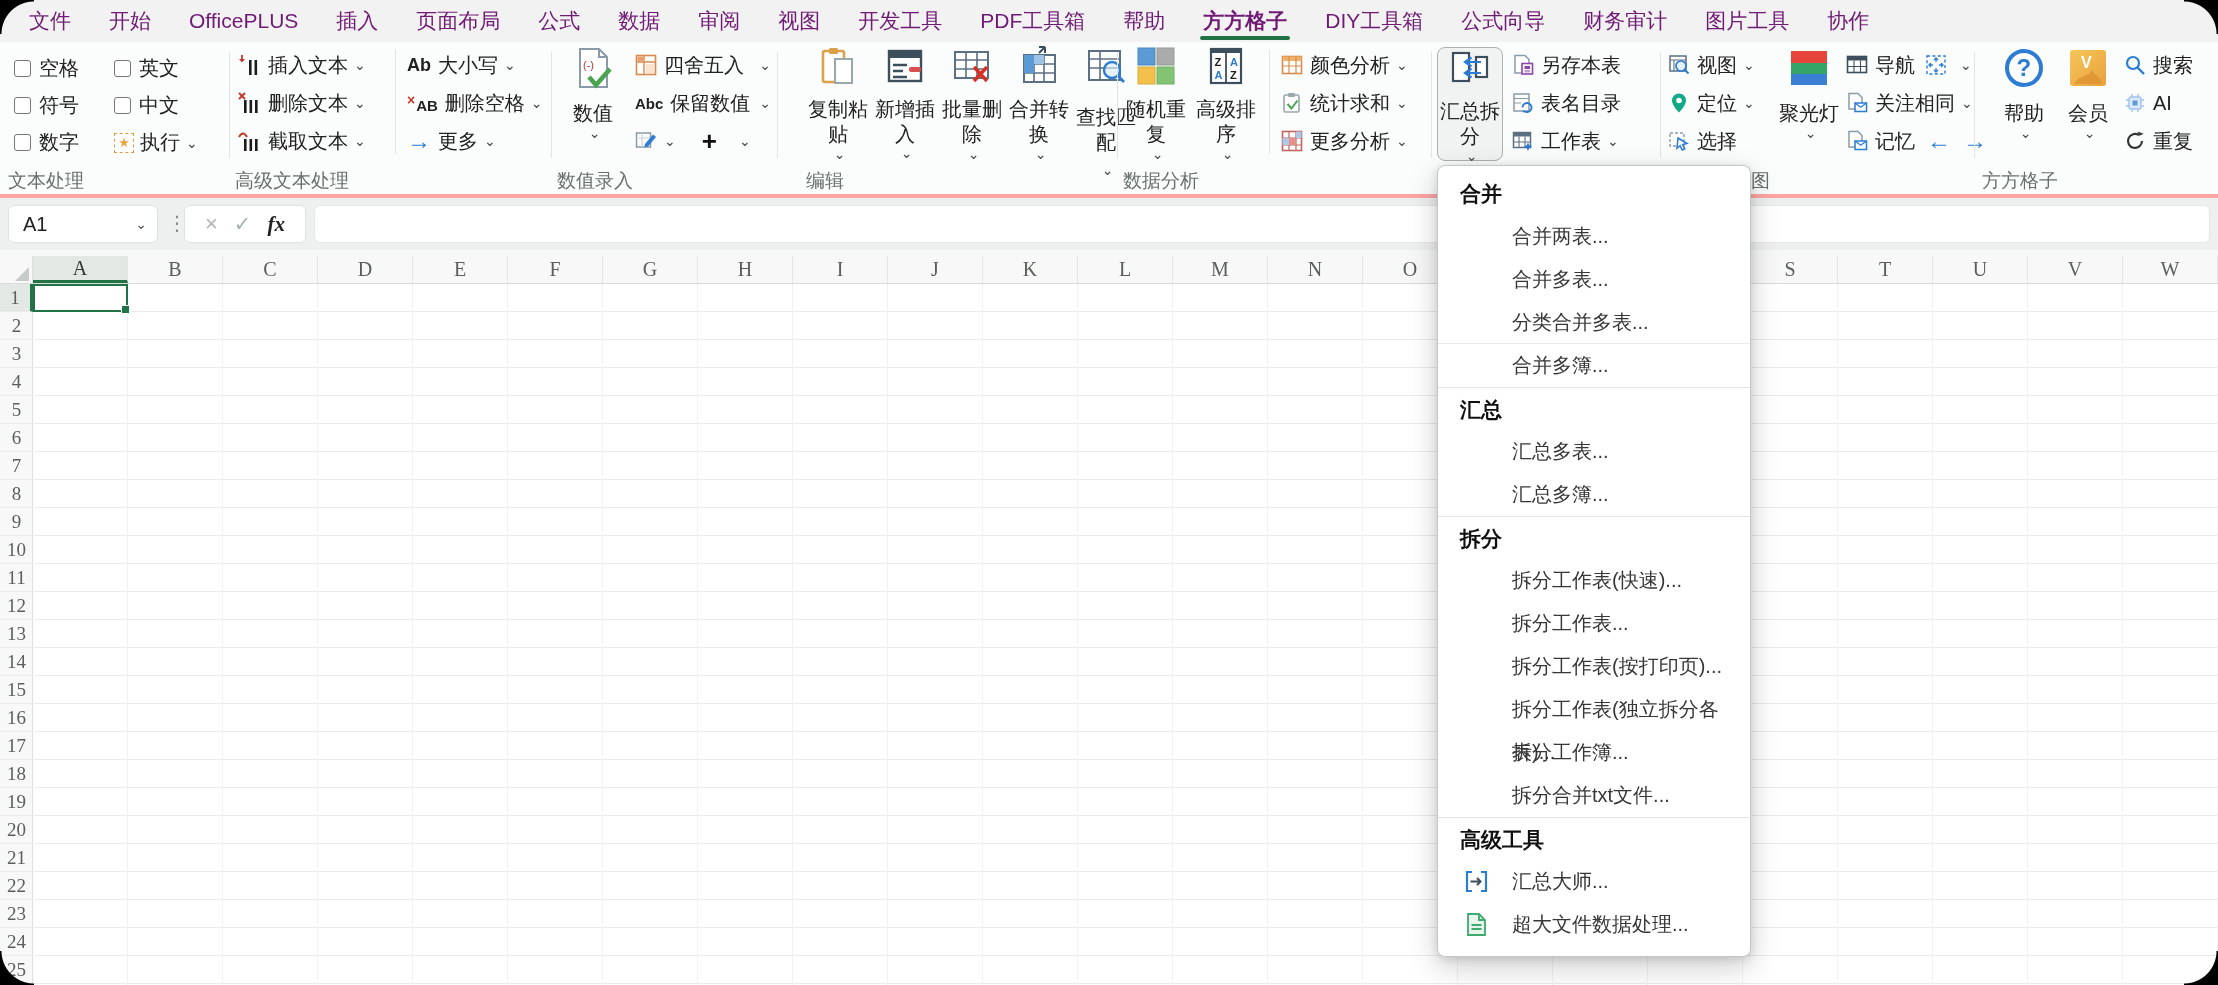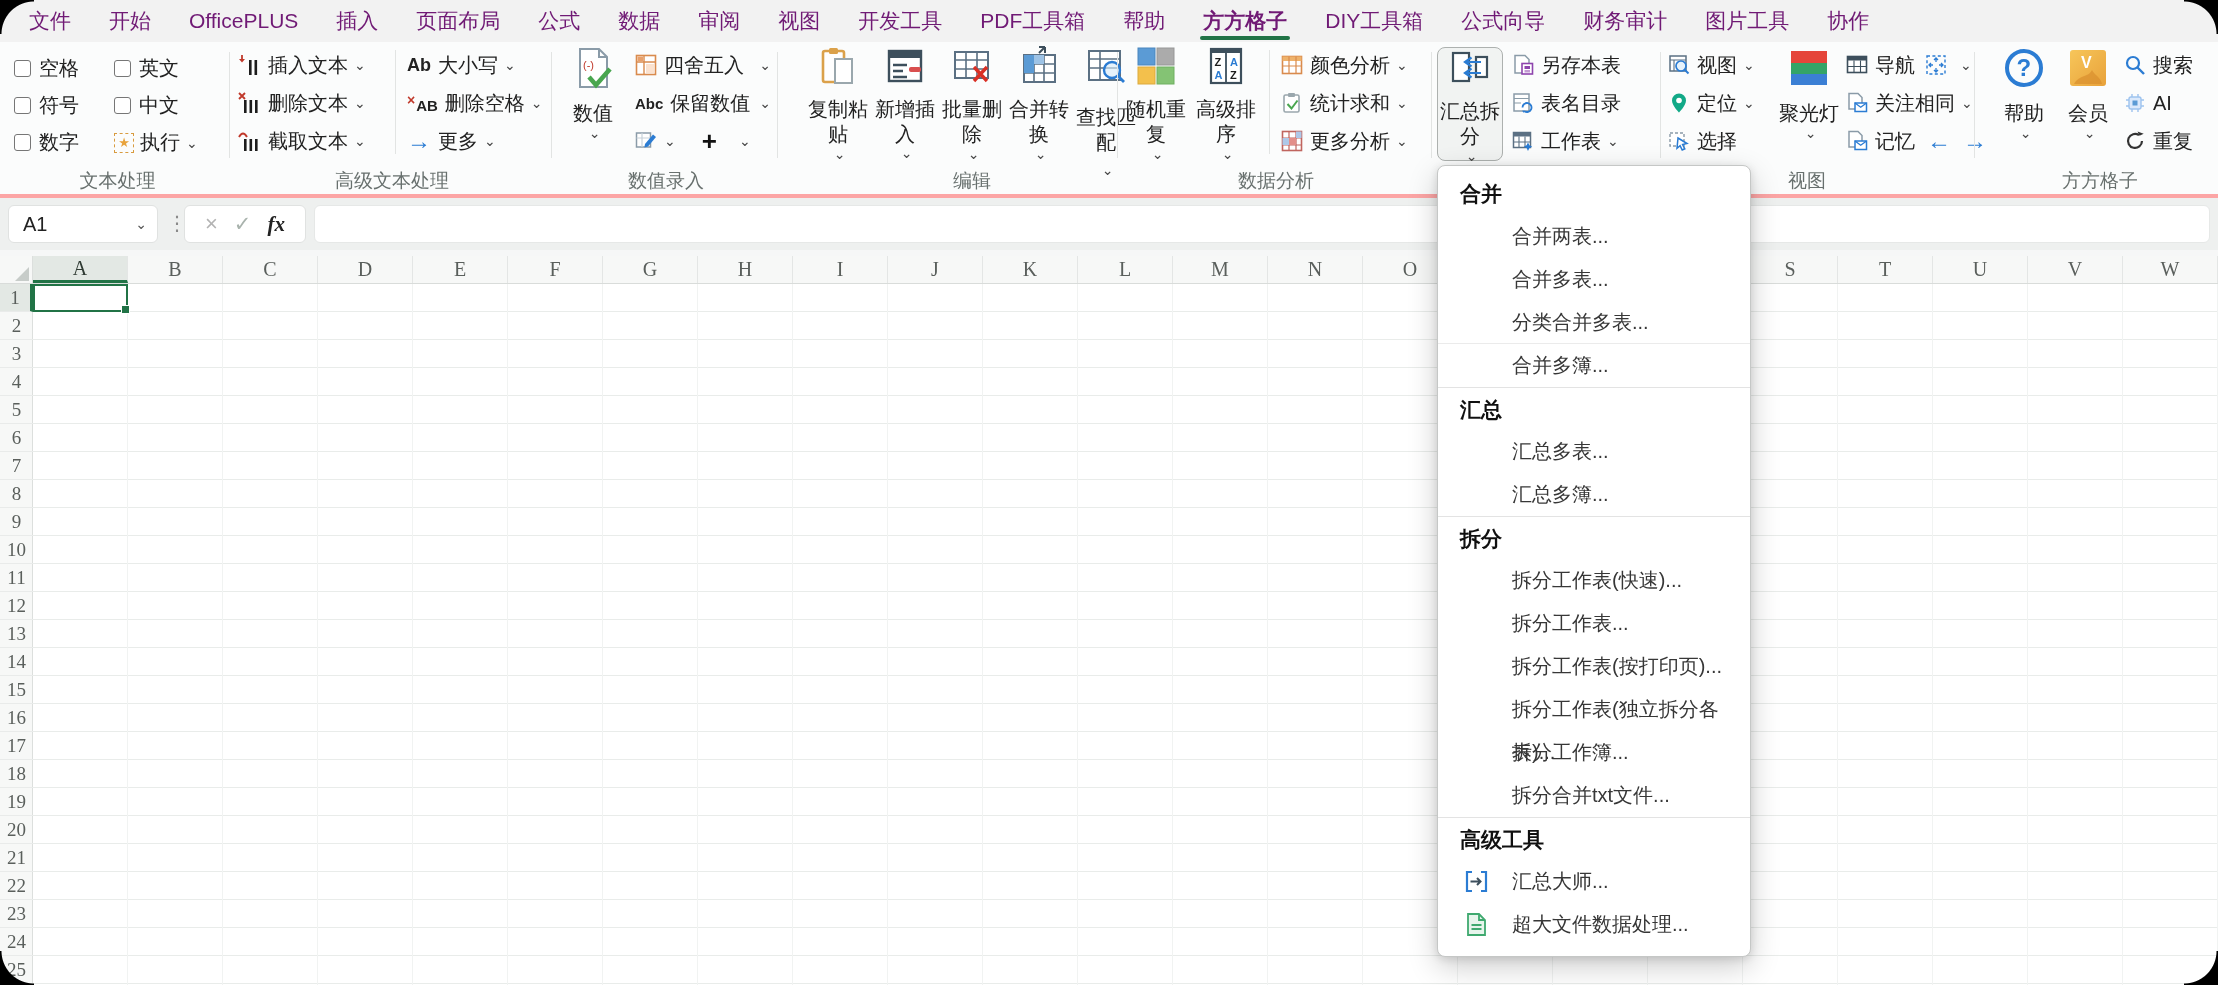--- a/index.html
+++ b/index.html
@@ -10,21 +10,21 @@
   
   .titlebar { position:absolute; left:0; top:0; width:2218px; height:42px; background:#f2f2f2; }
   .tabs { display:flex; align-items:stretch; height:42px; padding-left:10px; }
   .tab { display:flex; align-items:center; padding:0 19px; font-size:21px; color:#701a75; cursor:default; white-space:nowrap; }
   .tab.active { font-weight:bold; position:relative; }
   .tab.active::after { content:""; position:absolute; left:16px; right:16px; bottom:2px; height:4px; border-radius:2px; background:#217346; }
 
   
   .ribbon { position:absolute; left:0; top:42px; width:2218px; height:156px; background:#fbfcfc; border-bottom:4px solid #fca5a5; }
   .rgroup { position:absolute; top:0; height:156px; }
-  .glabel { position:absolute; top:126px; left:0; right:0; text-align:center; font-size:19px; color:#68706e; white-space:nowrap; }
+  .glabel { position:absolute; top:126px; left:0; right:0; font-size:19px; color:#68706e; white-space:nowrap; }
   .gsep { position:absolute; top:10px; width:1px; height:106px; background:#e2e4e3; }
   .rrow { display:flex; align-items:center; height:38px; font-size:20px; color:#222; white-space:nowrap; }
   .rrow .ric { margin-right:7px; flex:0 0 auto; display:inline-flex; }
   .chev { color:#474747; font-size:14px; margin-left:6px; line-height:1; }
   .bigbtn { position:absolute; top:4px; display:flex; flex-direction:column; align-items:center; text-align:center; font-size:20px; color:#222; }
   .bigbtn .blabel { margin-top:6px; line-height:25px; }
   .bigbtn .chev { margin-left:3px; }
 
   
   .cbgrid { position:absolute; left:6px; top:8px; display:grid; grid-template-columns:100px 112px; grid-auto-rows:37px; }

